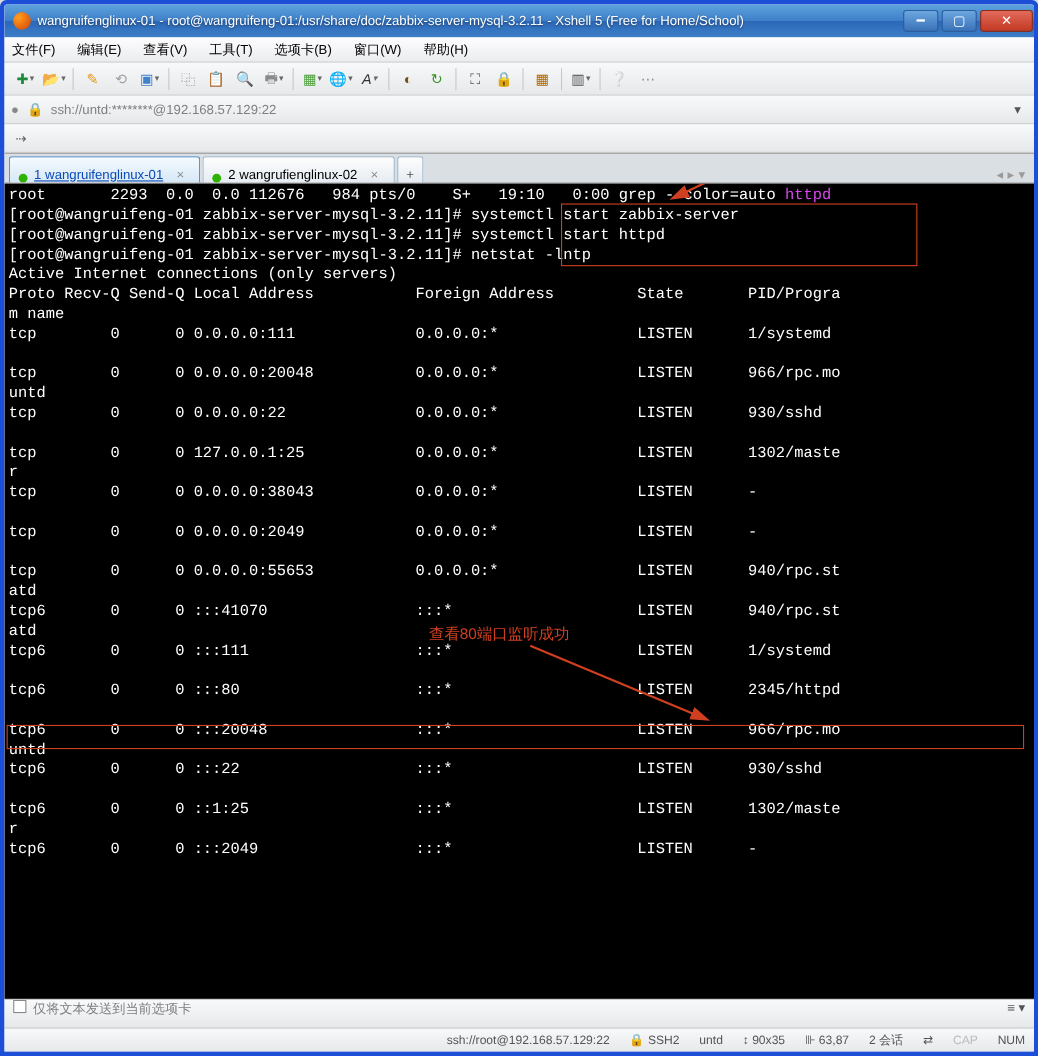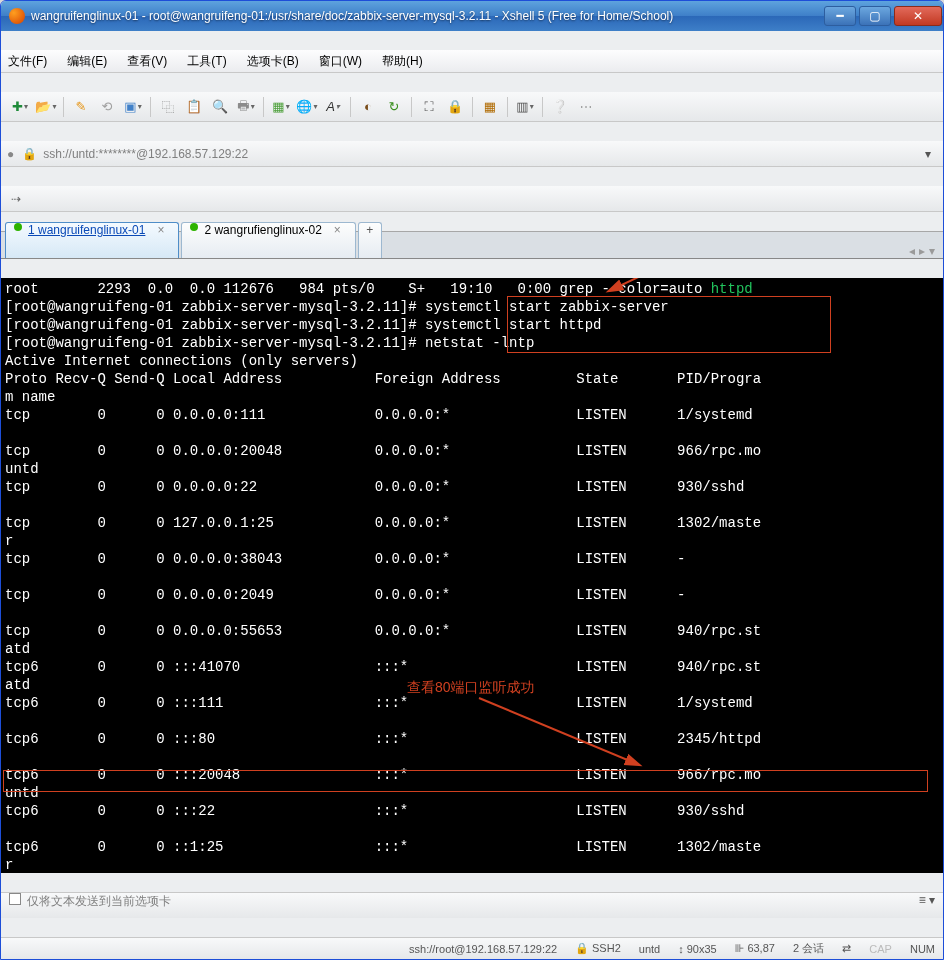--- a/index.html
+++ b/index.html
@@ -6,28 +6,27 @@
   body {
     font-family: "Microsoft YaHei", Tahoma, sans-serif;
     font-size: 12px;
     background: #d8d8d8;
     width: 944px;
     height: 960px;
     overflow: hidden;
     position: relative;
   }
   .window {
-    border: 1px solid #1d4ed8;
+    border: 4px solid #1d4ed8;
     border-radius: 6px 6px 0 0;
     overflow: hidden;
     background: #eceef0;
     height: 100%;
     display: flex;
     flex-direction: column;
-    gap: 19px;
   }
   
   .title-bar {
     height: 30px;
     background: linear-gradient(to bottom,#5ea3de 0,#3e7fc8 50%,#2b68b8 51%,#3e7fc8 100%);
     display: flex;
     align-items: center;
     padding: 0 1px 0 8px;
     color: #fff;
   }
@@ -103,25 +102,25 @@
   .tab-bar {
     background:#dadfe4;
     height: 28px;
     border-top:1px solid #a7a7a7;
     border-bottom: 1px solid #888;
     display:flex; align-items:flex-end;
     padding: 0 4px;
     gap:2px;
   }
   .tab {
-    height: 36px;
+    height: 24px;
     border:1px solid #9db8d0;
     border-bottom:none;
     border-radius:3px 3px 0 0;
-    display:flex; align-items:flex-start;
+    display:flex; align-items:flex-end;
     padding:0 14px 0 8px;
     gap:6px;
     background:linear-gradient(#fdfdfd,#e6ecf2);
     font-size:12px;
   }
   .tab.active { background:linear-gradient(#f4faff,#d6e8f6); border-color:#4e8dc8;}
   .tab.active a{color:#0a49b6;text-decoration:underline;}
   .tab .dot { width:8px;height:8px;border-radius:50%;display:inline-block; }
   .tab .close-x { color:#888; font-size:12px; margin-left:6px;}
   .tab.newtab { width:24px; padding:0; justify-content:center; color:#555;}
@@ -132,32 +131,32 @@
     background:#000;
     color:#fff;
     font-family: "Consolas","Courier New",monospace;
     font-size:14px;
     line-height:18px;
     padding: 2px 4px 4px 4px;
     overflow:hidden;
     position:relative;
   }
   .terminal pre { white-space:pre; font-family: inherit; }
-  .term-red { color:#22c55e; }
+  .term-red { color:#d946ef; }
   .cmd-box {
     position:absolute;
     border:1px solid #d04020;
     box-sizing:border-box;
   }
   .row-box {
     position:absolute;
     border:1px solid #d04020;
   }
   .anno {
-    position:absolute; color:#d04020; font-family: "Microsoft YaHei",sans-serif; font-size:14px;margin-left:20px;
+    position:absolute; color:#d04020; font-family: "Microsoft YaHei",sans-serif; font-size:14px;
   }
   
   .send-row {
     height:26px;
     background: linear-gradient(#f8f9fa,#e6e8ea);
     border-top:1px solid #c8c8c8;
     display:flex; 
     padding:0 8px; color:#7f7f7f;
   }
   .send-row .box { width:12px;height:12px;border:1px solid #888;margin-right:6px;background:#fff;}

